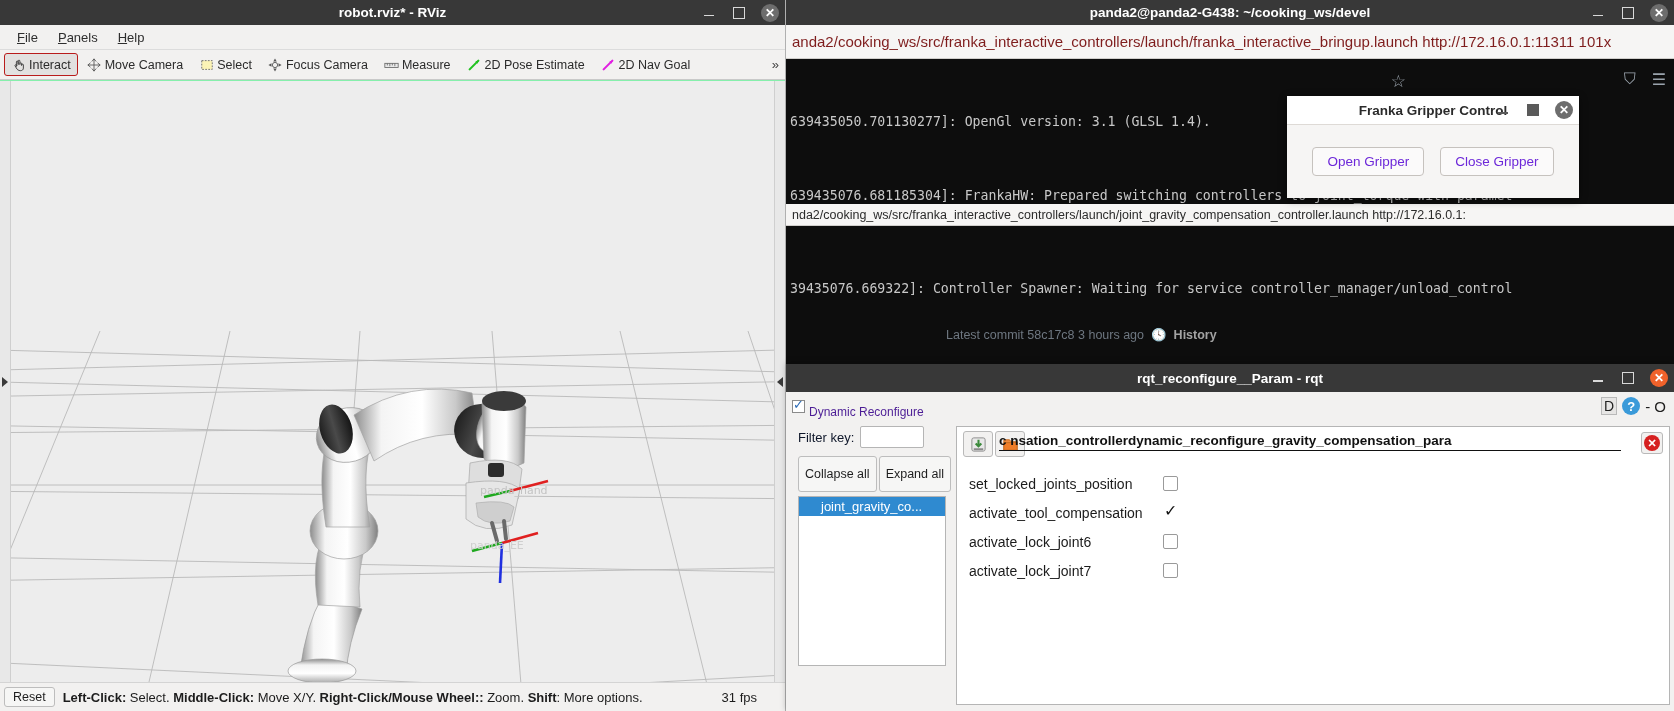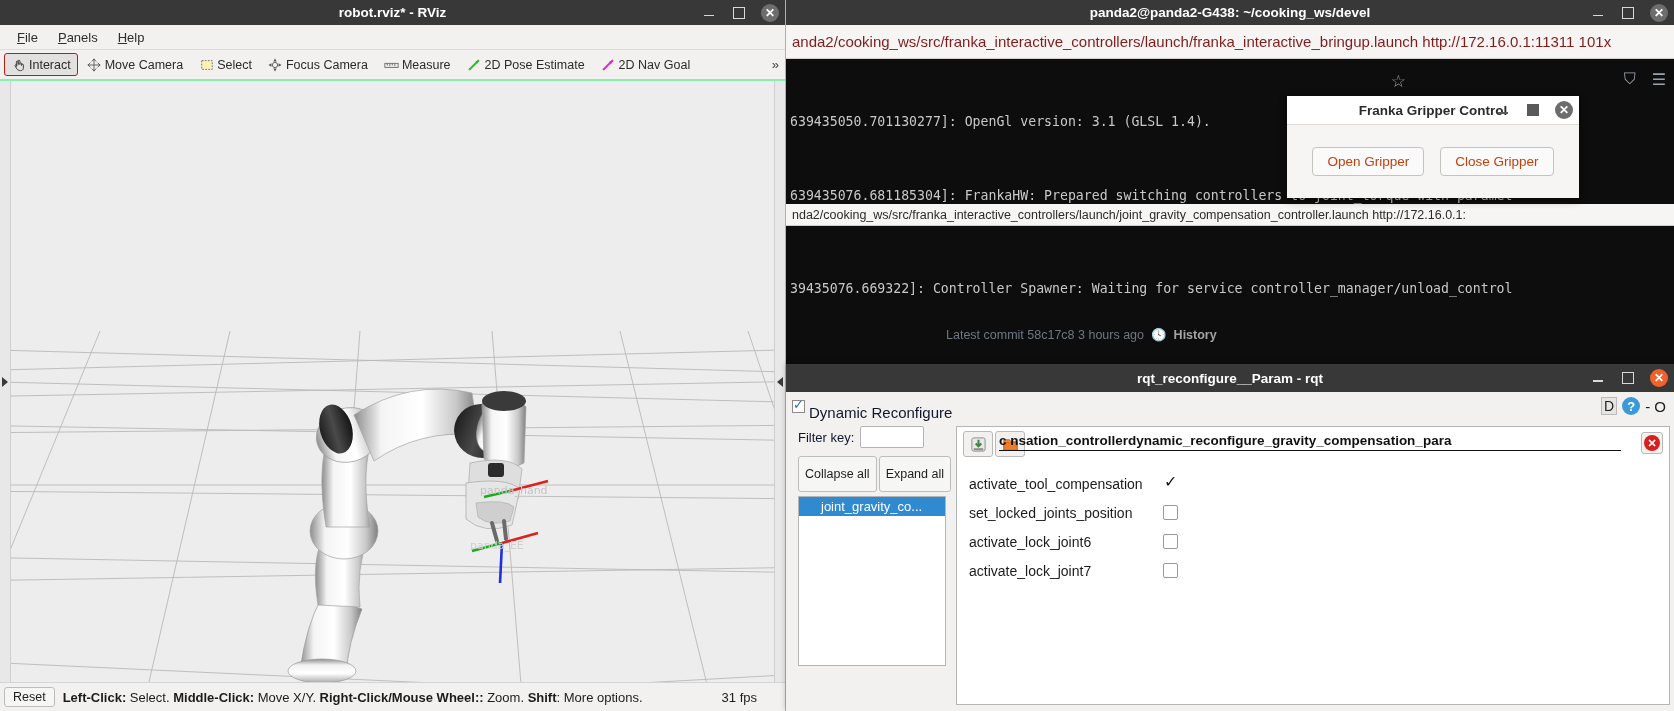--- a/index.html
+++ b/index.html
@@ -162,41 +162,41 @@
   }
   #gripper .titlebar { height: 29px; background: #ffffff; color: #2b2b2b;
                        border-bottom: 1px solid #dedad6; }
   #gripper .titlebar .tb-title { color: #2b2b2b; font-size: 13.5px; }
   #gripper .tb-btn { color: #5a5a5a; }
   #gripper .tb-btn.min::after, #gripper .tb-btn.max::after { background: #5a5a5a; border-color:#5a5a5a; }
   #gripper .tb-btn.close { background: #6d6d6d; color: #fff; }
   .gripper-body { display: flex; align-items: center; justify-content: center; gap: 16px; height: 73px; }
   .gbtn {
     border: 1px solid #c6c2be; background: #fbfafa; border-radius: 4px;
-    padding: 6px 14px; font-size: 13.5px; color: #c2410c; cursor: pointer;
+    padding: 6px 14px; font-size: 13.5px; color: #6d28d9; cursor: pointer;
   }
 
   
   #rqt {
     position: absolute; left: 786px; top: 364px; width: 888px; height: 347px;
     background: #f2f1f0; z-index: 30; box-shadow: 0 -1px 6px rgba(0,0,0,.25);
   }
   #rqt .titlebar { height: 28px; background: #383838; }
   .rqt-header {
     height: 28px; display: flex; align-items: center; padding: 0 6px;
     background: #f2f1f0; position: relative;
   }
   .dr-check {
     width: 13px; height: 13px; border: 1px solid #8b8b8b; background: #fff;
     margin-right: 4px; position: relative; display:inline-block; vertical-align: middle;
   }
   .dr-check::after {
     content: "✓"; position: absolute; left: 0px; top: -4px; font-size: 13px; color: #2c6ab5;
   }
-  .rqt-header .lbl { font-size: 15px; color: #0f172a; margin-top: 12px; }
+  .rqt-header .lbl { font-size: 12px; color: #4c1d95; margin-top: 12px; }
   .rqt-header-right { position: absolute; right: 8px; display: flex; align-items: center; gap: 5px; }
   .hdr-d { border:1px solid #b9b9b9; background:#e6e5e4; padding:0 2px; font-size: 14px; color:#1e1e1e;}
   .hdr-q {
     width: 18px; height: 18px; border-radius: 50%; background: #3a9ad9; color:#fff;
     display:flex; align-items:center; justify-content:center; font-size: 13px; font-weight: bold;
   }
   .hdr-t { font-size: 15px; color: #1e1e1e; }
 
   .rqt-main { display: flex; height: 291px; padding: 0 4px 6px 4px; gap: 6px; }
   .rqt-left { width: 160px; padding-top: 6px; }
@@ -569,26 +569,26 @@
             </svg>
           </span>
           <span class="group-title">c  nsation_controllerdynamic_reconfigure_gravity_compensation_para</span>
           <span class="close-red">
               <i>✕</i>
             </span>
         </div>
 
         <div class="param-list">
           <div class="param-row">
+            <span class="param-name">set_locked_joints_position</span>
+            <span class="param-check"></span>
+          </div>
+          <div class="param-row">
             <span class="param-name">activate_tool_compensation</span>
             <span class="param-check checked"></span>
-          </div>
-          <div class="param-row">
-            <span class="param-name">set_locked_joints_position</span>
-            <span class="param-check"></span>
           </div>
           <div class="param-row">
             <span class="param-name">activate_lock_joint6</span>
             <span class="param-check"></span>
           </div>
           <div class="param-row">
             <span class="param-name">activate_lock_joint7</span>
             <span class="param-check"></span>
           </div>
         </div>

